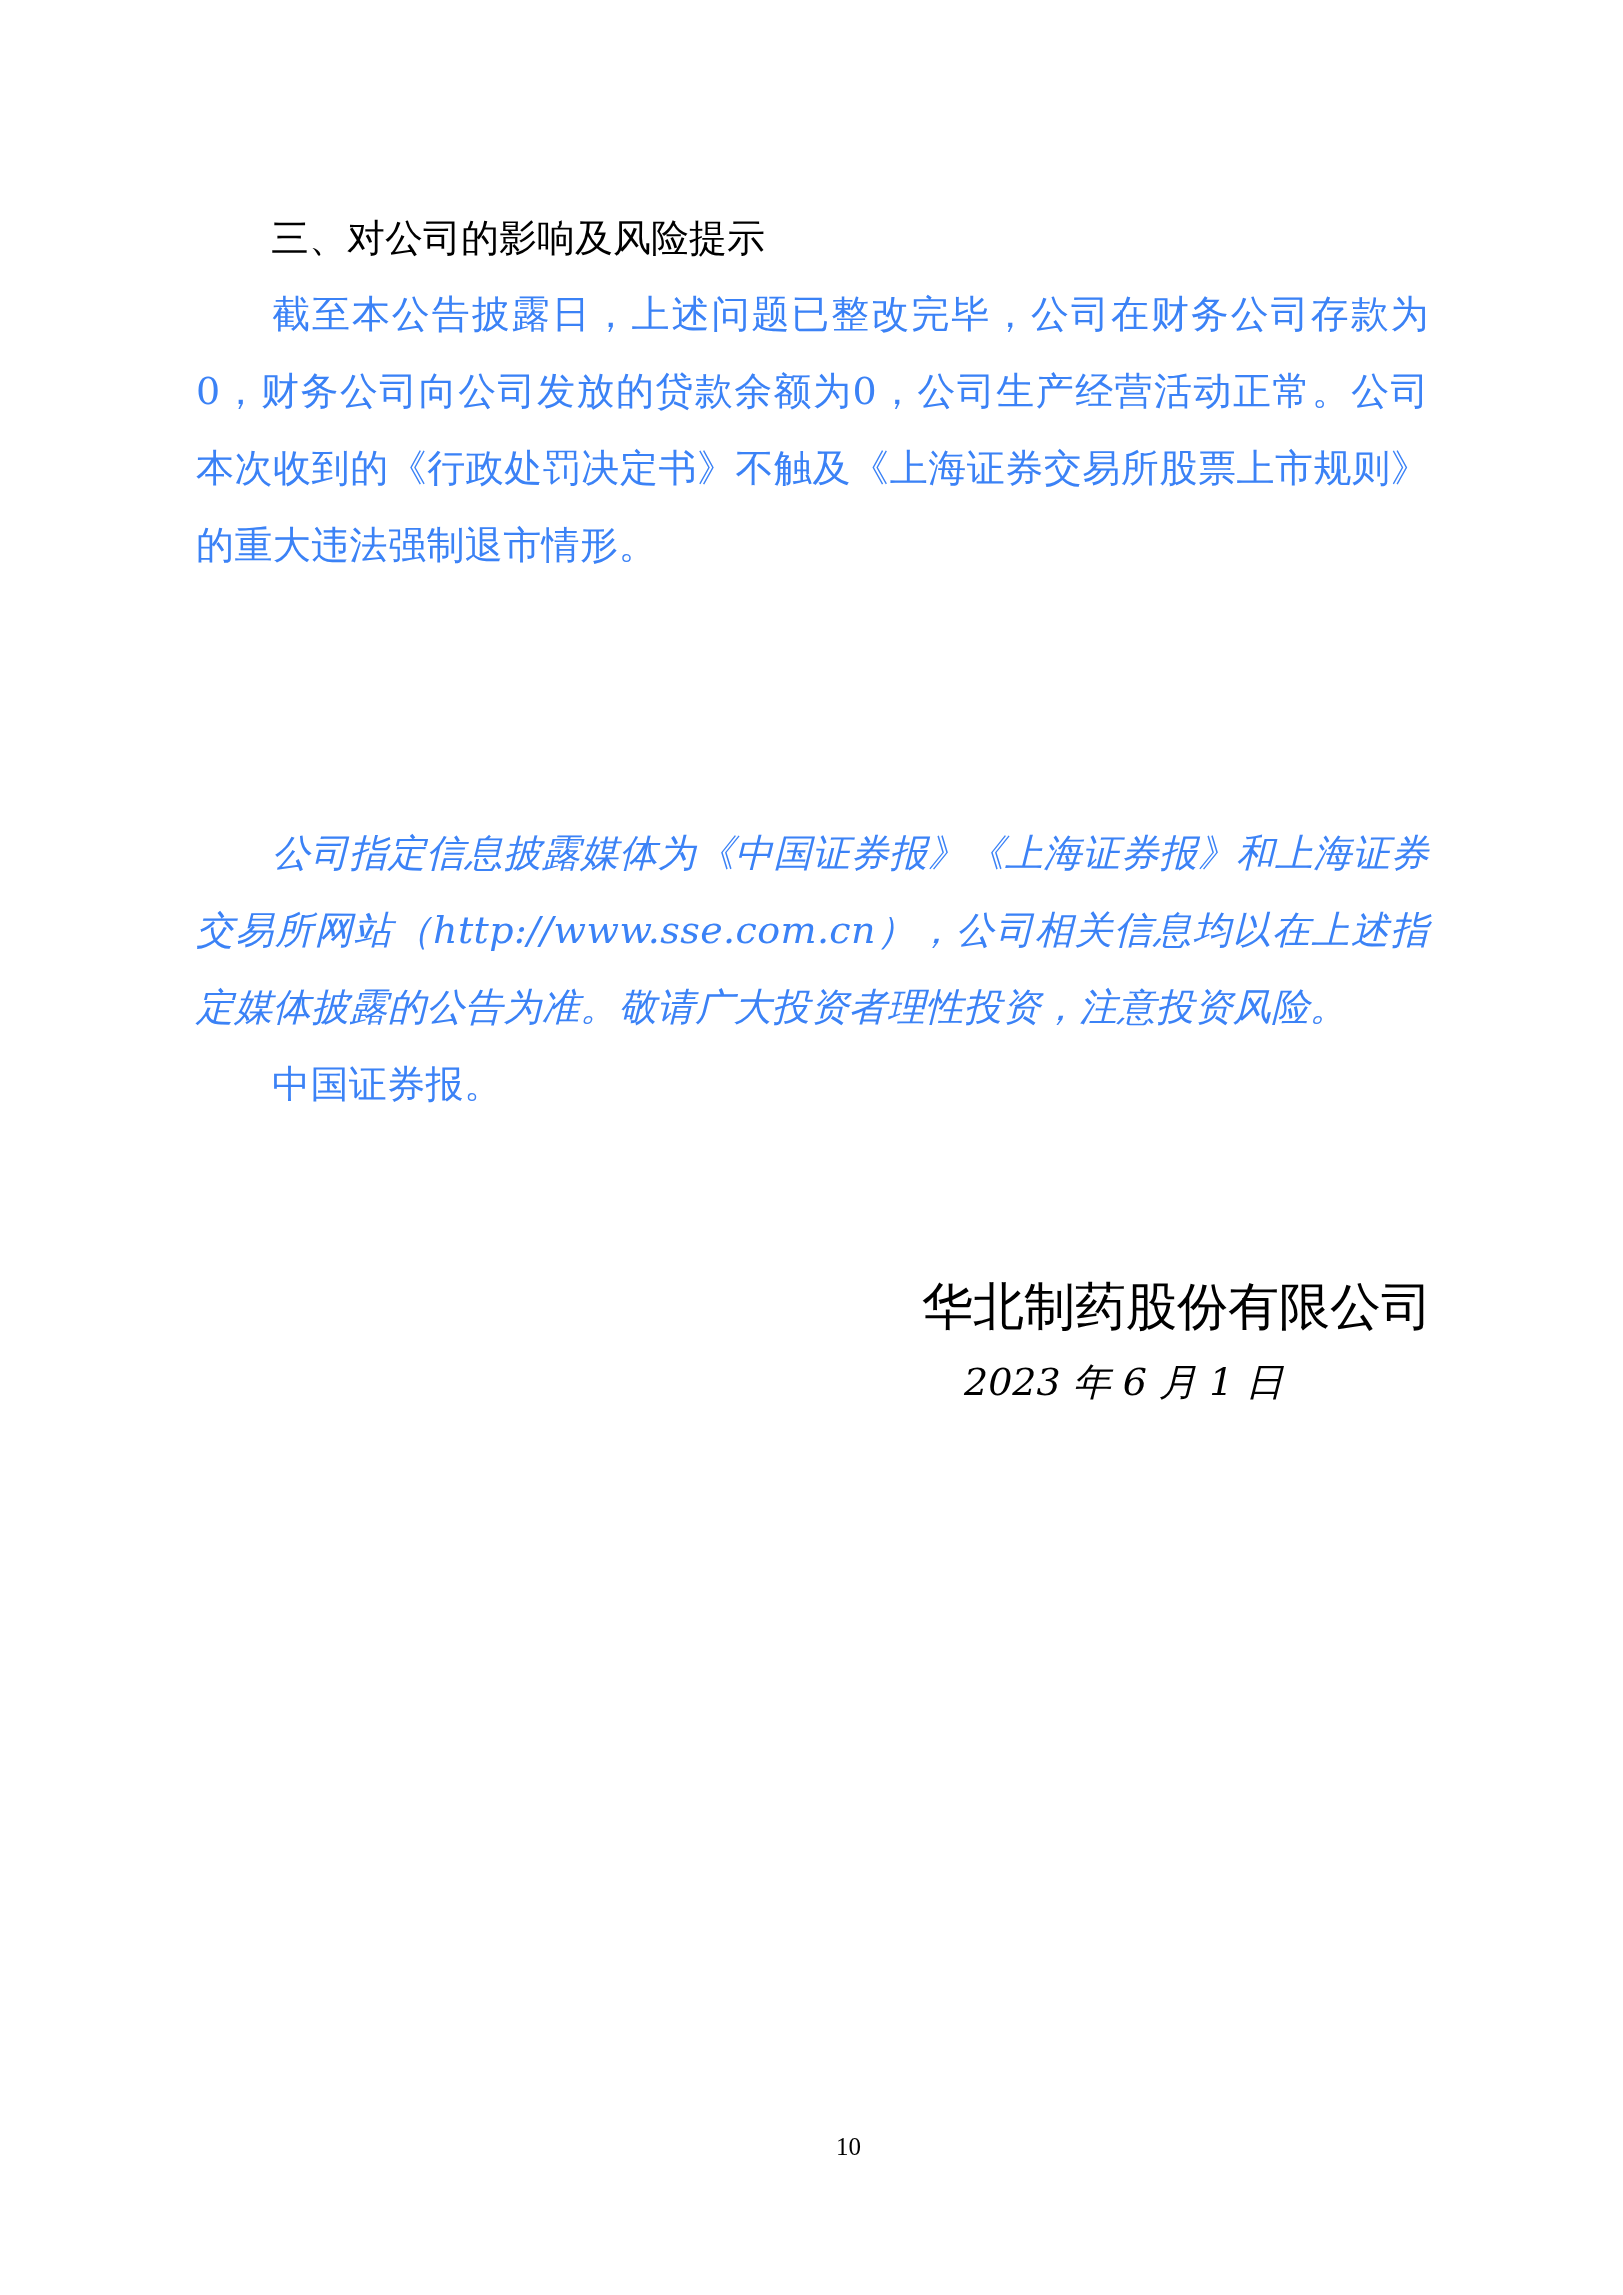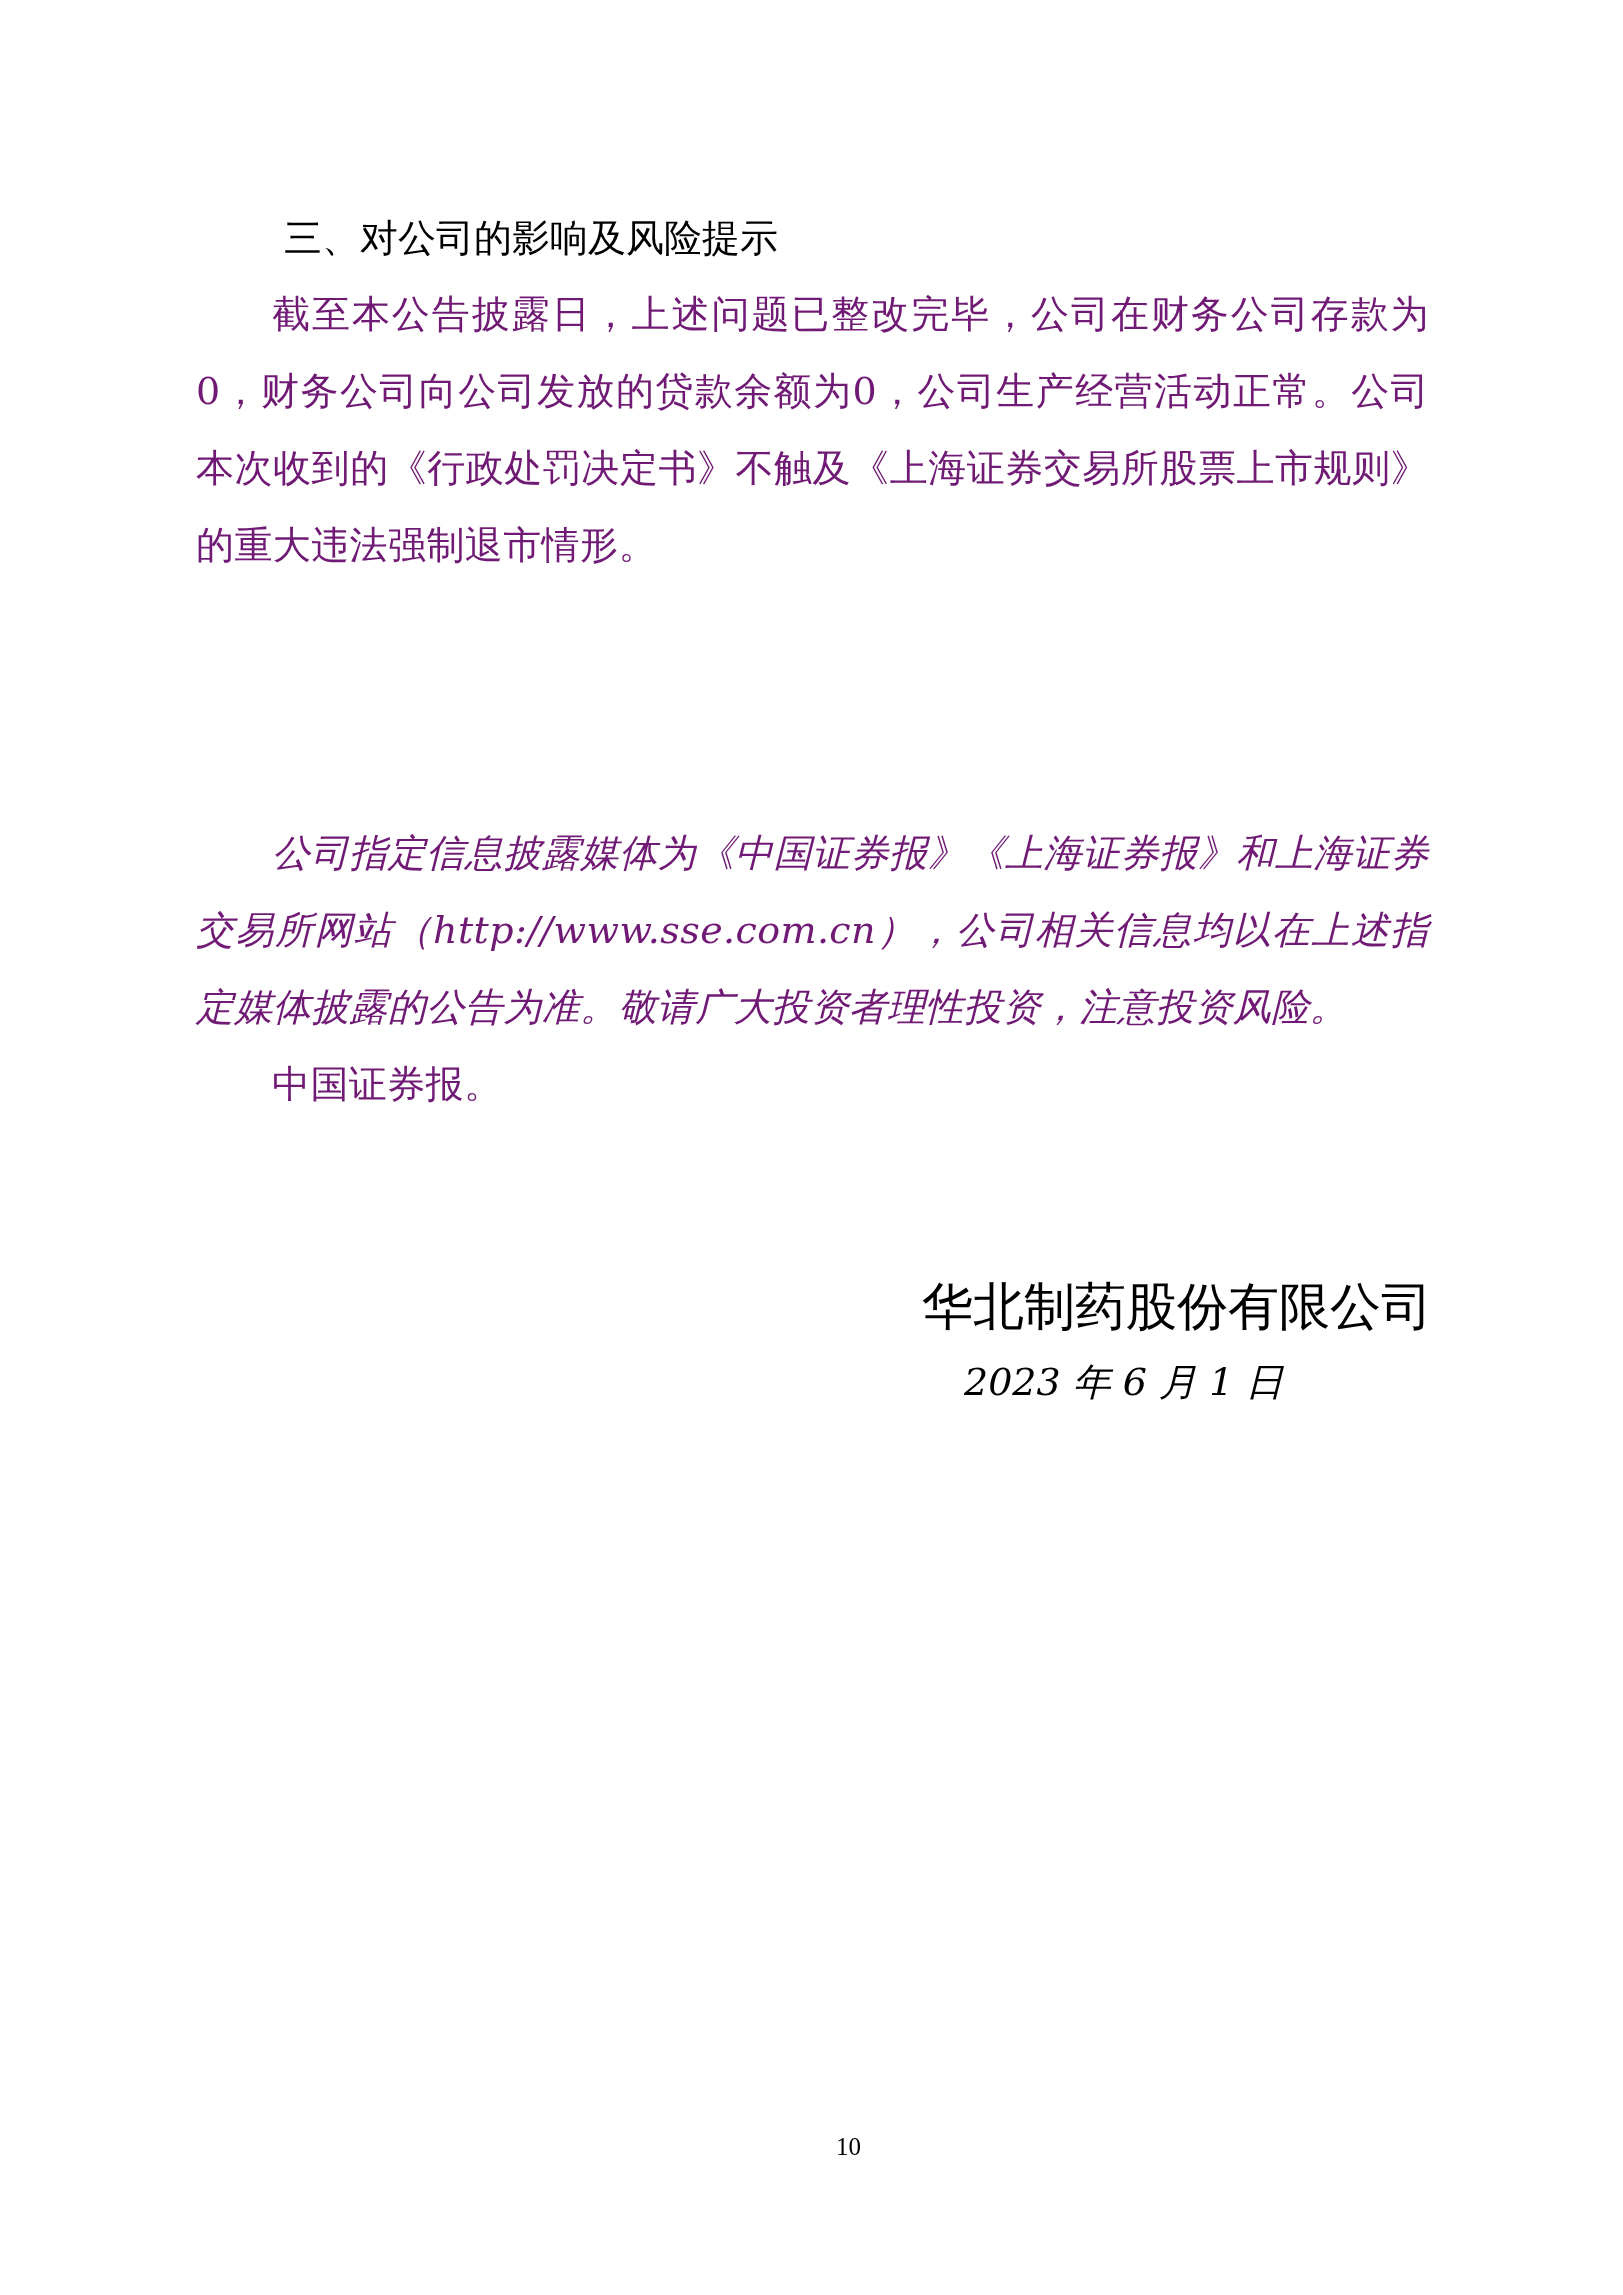--- a/index.html
+++ b/index.html
@@ -1,19 +1,19 @@
 <!DOCTYPE html>
 <html style="font-size:13.5px"><head>
   <meta charset="utf-8">
   <style>
     html, body { margin: 0; padding: 0; background: #ffffff; }
     body { width: 1623px; height: 2295px; position: relative; overflow: hidden; }
     .page { position: absolute; left: 0; top: 0; width: 1623px; height: 2295px; background: #ffffff; color: #000; }
-    .heading { position: absolute; left: 284px; top: 200px; font-family: "DejaVu Sans", "Liberation Sans", sans-serif; font-size: 38px; line-height: 77px; color:#000; white-space: nowrap; }
-    .para { position: absolute; left: 196px; width: 1233px; font-family: "DejaVu Serif", "Liberation Serif", serif; font-size: 38px; line-height: 77px; text-align: justify; text-indent: 76px; letter-spacing: 0.4px; color:#701a75; }
+    .heading { position: absolute; left: 271px; top: 200px; font-family: "DejaVu Sans", "Liberation Sans", sans-serif; font-size: 38px; line-height: 77px; color:#000; white-space: nowrap; }
+    .para { position: absolute; left: 196px; width: 1233px; font-family: "DejaVu Serif", "Liberation Serif", serif; font-size: 38px; line-height: 77px; text-align: justify; text-indent: 76px; letter-spacing: 0.4px; color:#3b82f6; }
     .p1 { top: 276px; }
     .p2 { top: 584px; }
     .p3 { top: 815px; font-style: italic; }
     .p4 { top: 1046px; }
     .sig-company { position: absolute; left: 922px; top: 1268px; font-family: "DejaVu Serif", "Liberation Serif", serif; font-size: 51px; line-height: 77px; white-space: nowrap; }
     .sig-date { position: absolute; left: 964px; top: 1344px; font-family: "DejaVu Serif", "Liberation Serif", serif; font-size: 38px; line-height: 77px; white-space: nowrap; font-style: italic; }
     .page-number { position: absolute; left: 0; width: 1623px; top: 2132px; text-align: center; font-family: "Liberation Serif", "DejaVu Serif", serif; font-size: 25px; line-height: 30px; margin-left: 37px; }
   </style>
 </head>
 <body>

